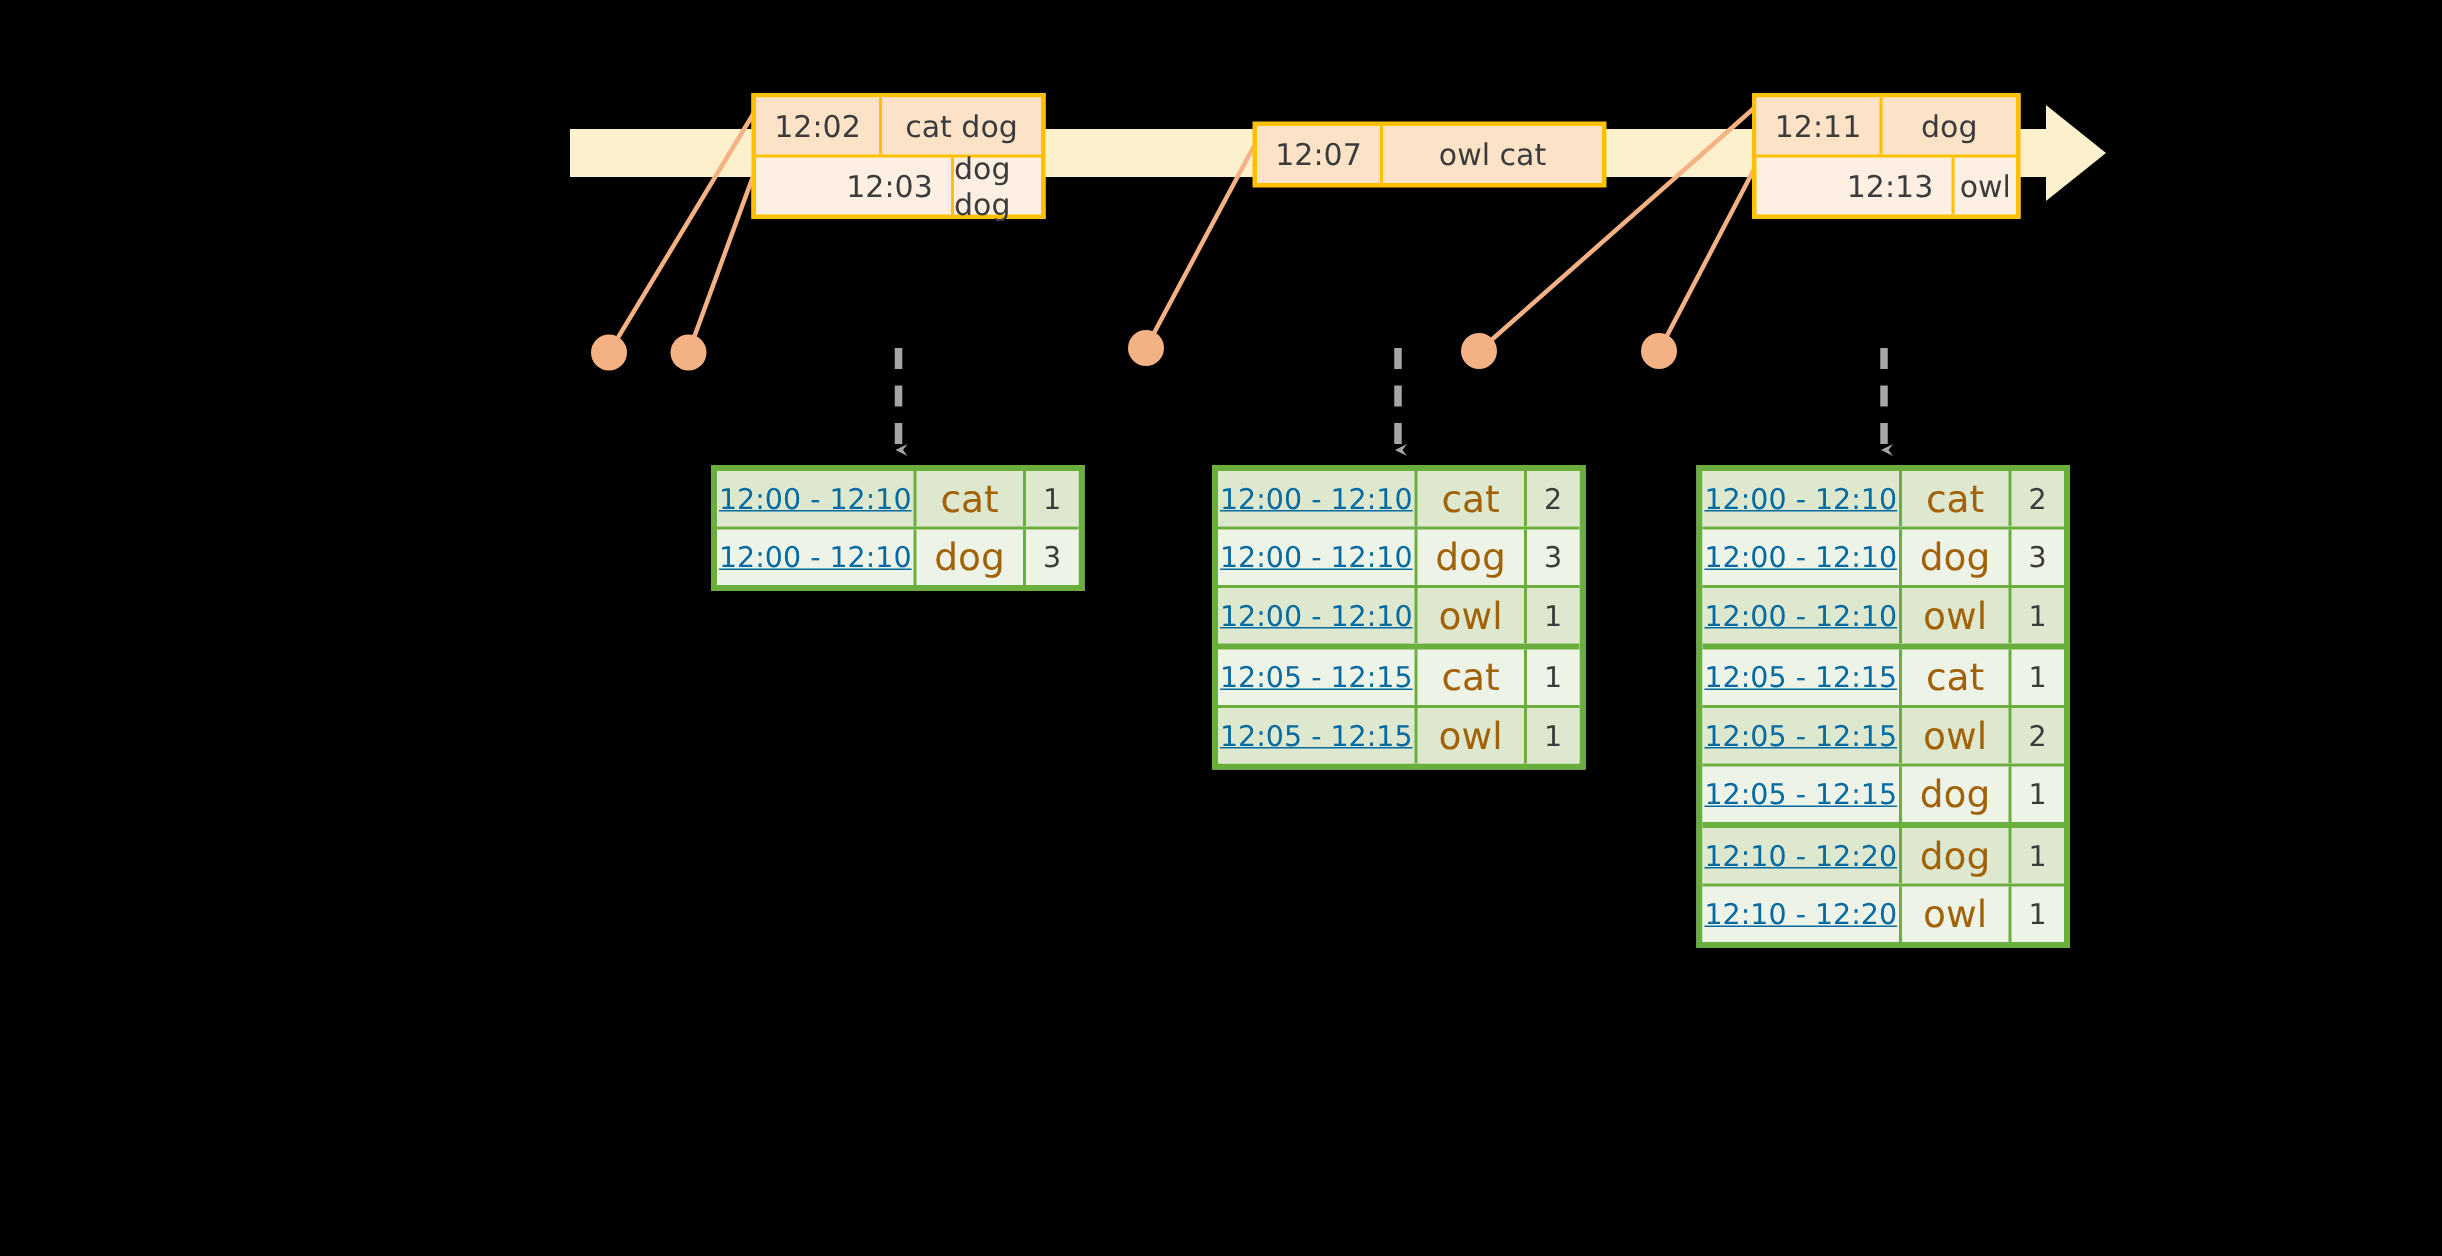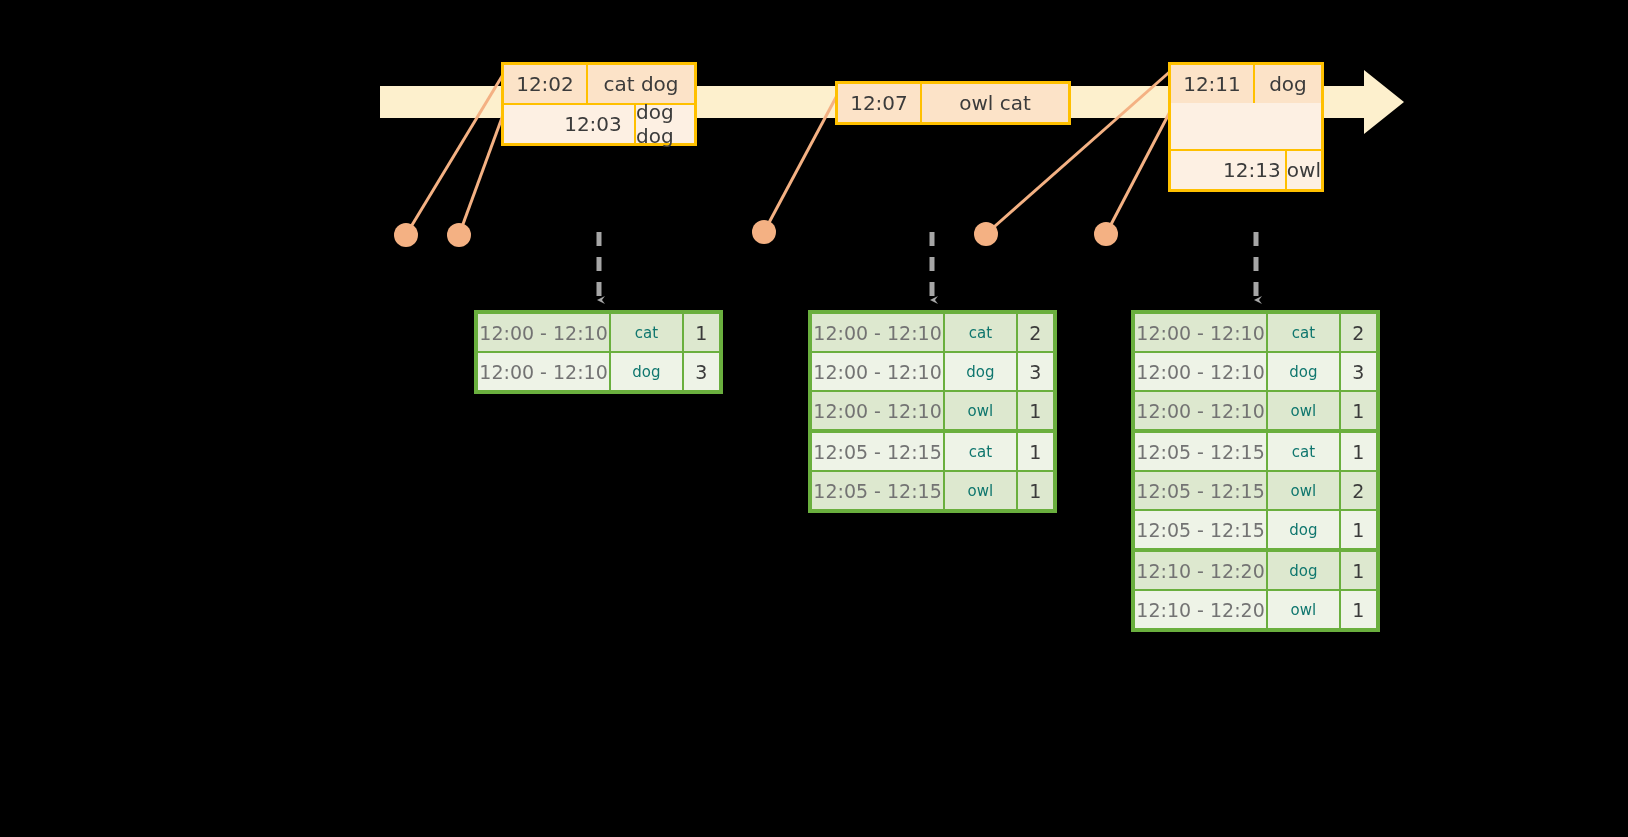--- a/index.html
+++ b/index.html
@@ -81,21 +81,21 @@
     display: flex;
     align-items: center;
     justify-content: center;
     font-size: 20px;
     color: #3b3b3b;
     box-sizing: border-box;
   }
 
   #event-box-0 { left: 501px; top: 62px;  width: 196px; justify-content: flex-end; }
   #event-box-1 { left: 835px; top: 81px;  width: 236px; }
-  #event-box-2 { left: 1168px; top: 62px; width: 156px; gap: 46px; }
+  #event-box-2 { left: 1168px; top: 62px; width: 179px; }
 
   
   .result-table {
     position: absolute;
     border: 4px solid #6aaf3e;
     box-sizing: border-box;
     background: #eef3e7;
     display: flex;
     flex-direction: column;
   }
@@ -106,31 +106,32 @@
     background: #eef3e7;
   }
   .rt-row.shade { background: #dde8cf; }
   .rt-row + .rt-row { border-top: 2px solid #6aaf3e; }
   .rt-row.group-start { border-top: 4px solid #6aaf3e; }
   .rt-window {
     display: flex;
     align-items: center;
     justify-content: center;
     font-size: 19px;
-    color: #737373;
+    color: #0369a1;
     border-right: 2px solid #6aaf3e;
     box-sizing: border-box;
+    text-decoration: underline;
   }
   .rt-key {
     width: 78px;
     display: flex;
     align-items: center;
     justify-content: center;
-    font-size: 15px;
-    color: #0f766e;
+    font-size: 25px;
+    color: #a16207;
     border-right: 2px solid #6aaf3e;
     box-sizing: border-box;
   }
   .rt-count {
     width: 38px;
     display: flex;
     align-items: center;
     justify-content: center;
     font-size: 19px;
     color: #3b3b3b;

